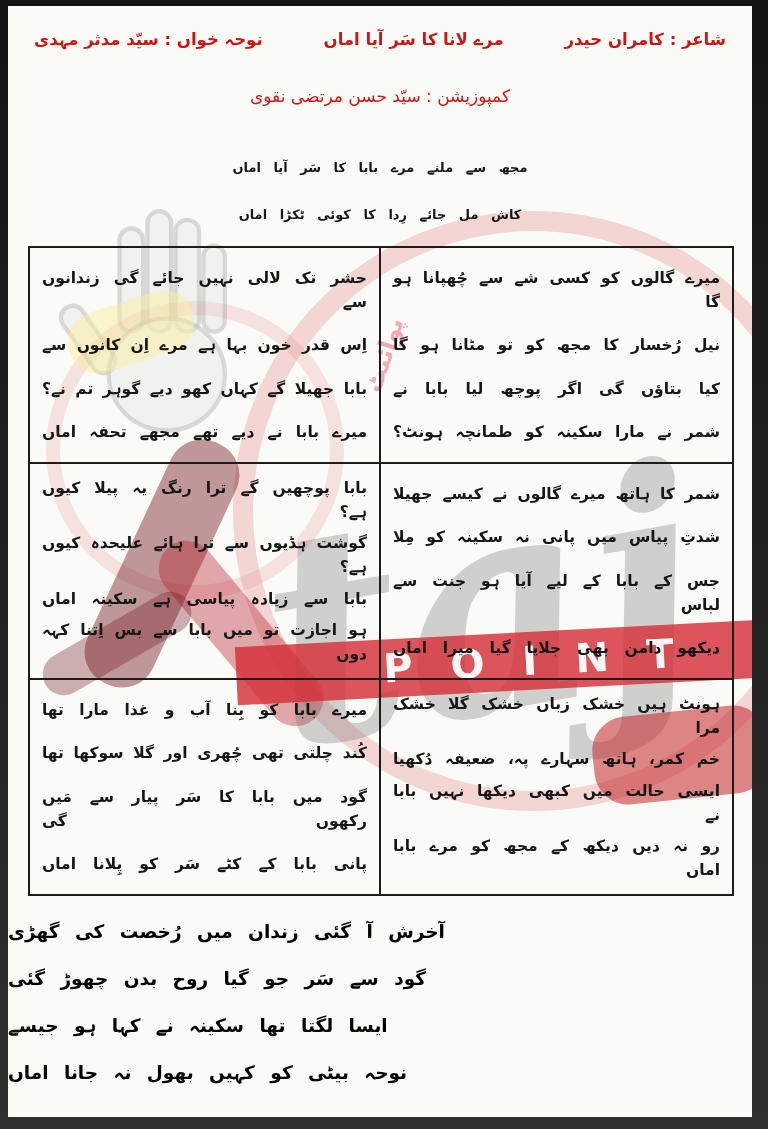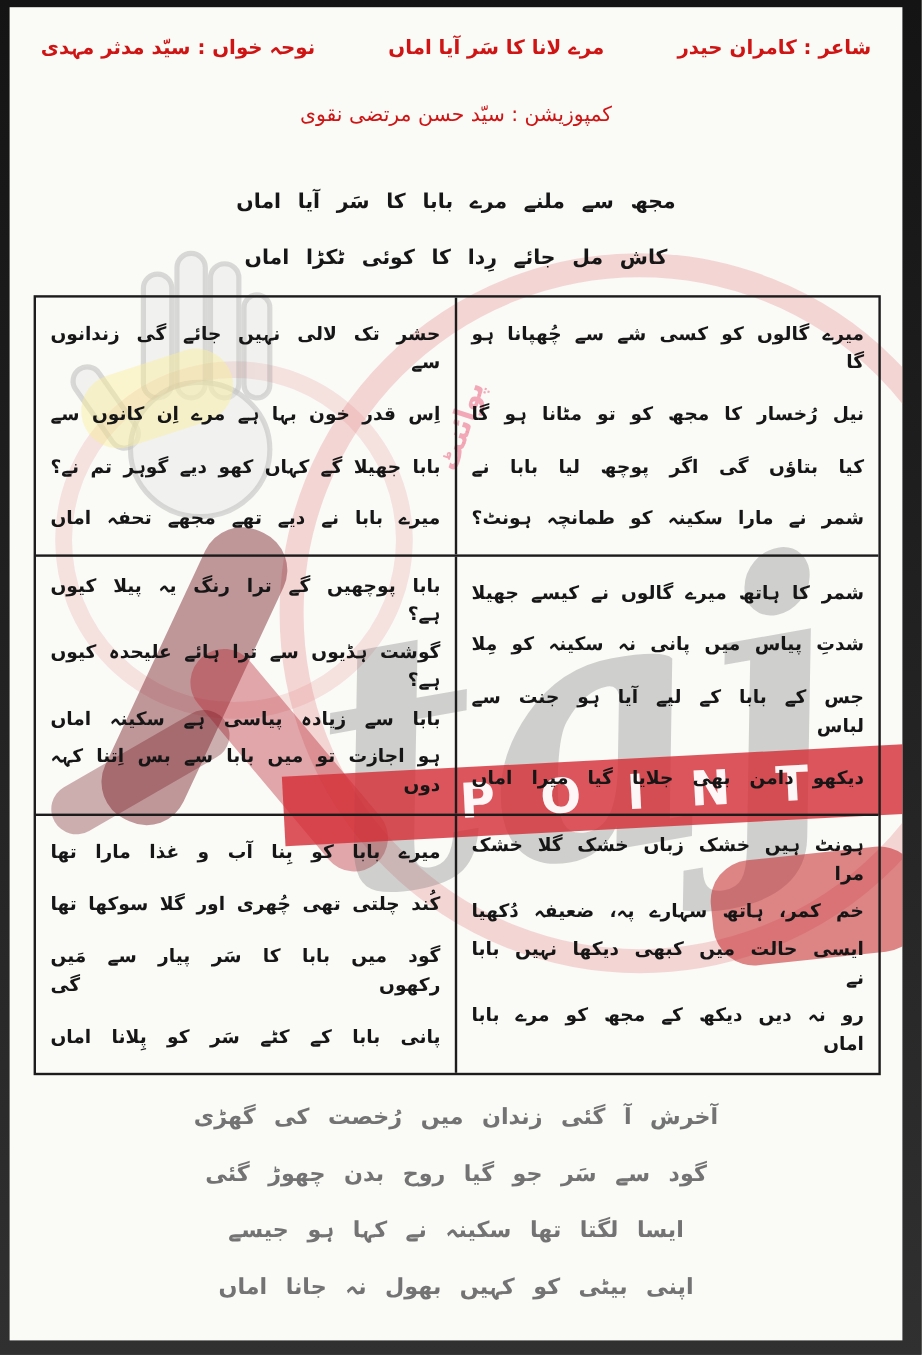--- a/index.html
+++ b/index.html
@@ -41,40 +41,40 @@
   .content{position:absolute;inset:0;z-index:1;}
   .hdr{
     position:absolute;top:22px;left:26px;right:26px;
     display:flex;justify-content:space-between;align-items:flex-start;direction:rtl;
     color:#cf1414;font-weight:bold;font-size:16.5px;line-height:24px;
   }
   .hdr .seg{white-space:nowrap;}
   .hdr2{position:absolute;top:80px;left:0;width:100%;text-align:center;direction:rtl;
     color:#cf1414;font-weight:normal;font-size:17px;}
   .intro{position:absolute;top:134px;left:0;width:100%;text-align:center;direction:rtl;
-    color:#161616;font-weight:bold;font-size:17px;}
+    color:#161616;font-weight:bold;font-size:13px;}
   .intro .line{margin:9px 0;line-height:38px;word-spacing:8px;}
 
   .verses{
     position:absolute;left:20px;top:240px;width:706px;height:650px;
     border:2px solid #1c1c1c;direction:rtl;display:flex;flex-direction:column;
     box-sizing:border-box;background:transparent;
   }
   .vrow{flex:1;display:flex;direction:rtl;}
   .vrow + .vrow{border-top:2px solid #1c1c1c;}
   .cell{width:50%;box-sizing:border-box;display:flex;flex-direction:column;
     justify-content:space-around;padding:8px 12px;}
   .cell + .cell{border-right:2px solid #1c1c1c;}
   .cell .vline{
     font-size:15.5px;font-weight:bold;color:#161616;line-height:24px;
     text-align:justify;text-align-last:justify;word-spacing:4px;direction:rtl;
   }
 
-  .outro{position:absolute;top:896px;left:0;width:100%;text-align:center;direction:rtl;
-    color:#737373;font-weight:bold;font-size:18.5px;}
+  .outro{position:absolute;top:896px;left:0;width:100%;text-align:left;direction:rtl;
+    color:#000000;font-weight:bold;font-size:18.5px;}
   .outro .line{margin:13px 0;line-height:34px;word-spacing:9px;}
 </style>
 </head>
 <body>
 
 <div class="frame">
   <div class="page">
 
     <div class="wm">
       <div class="wm-ring"></div>
@@ -159,18 +159,18 @@
             <div class="vline">پانی بابا کے کٹے سَر کو پِلانا اماں</div>
           </div>
         </div>
 
       </div>
 
       <div class="outro">
         <div class="line">آخرش آ گئی زندان میں رُخصت کی گھڑی</div>
         <div class="line">گود سے سَر جو گیا روح بدن چھوڑ گئی</div>
         <div class="line">ایسا لگتا تھا سکینہ نے کہا ہو جیسے</div>
-        <div class="line">اپنی بیٹی کو کہیں بھول نہ جانا اماں</div>
+        <div class="line">نوحہ بیٹی کو کہیں بھول نہ جانا اماں</div>
       </div>
 
     </div>
   </div>
 </div>
 
 </body></html>

